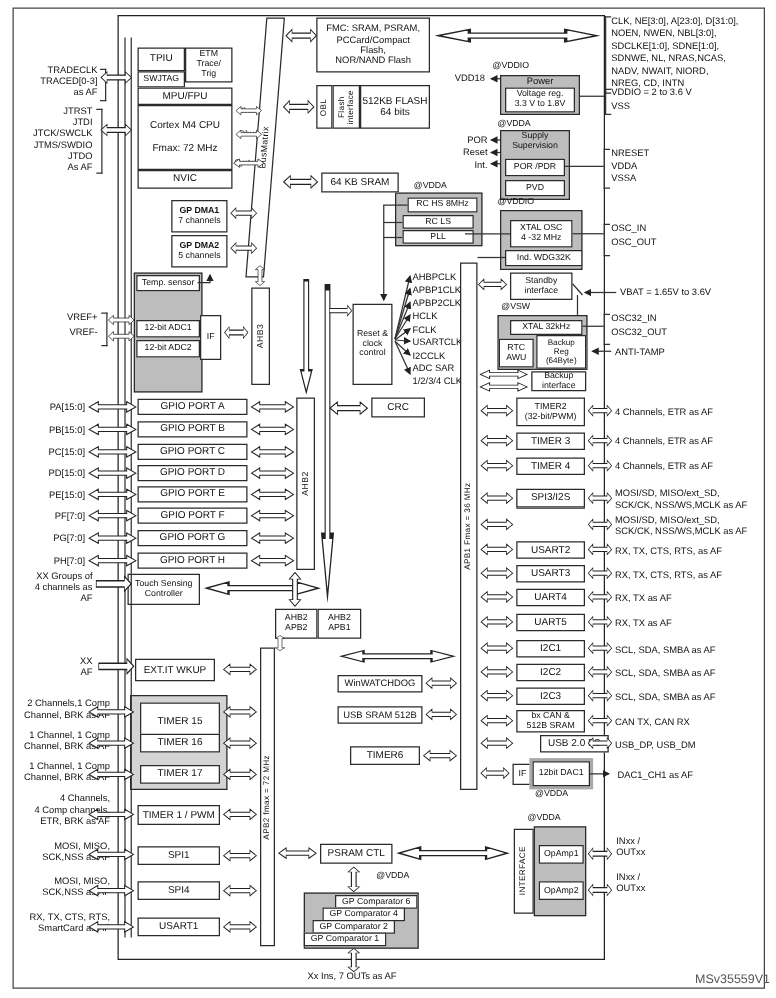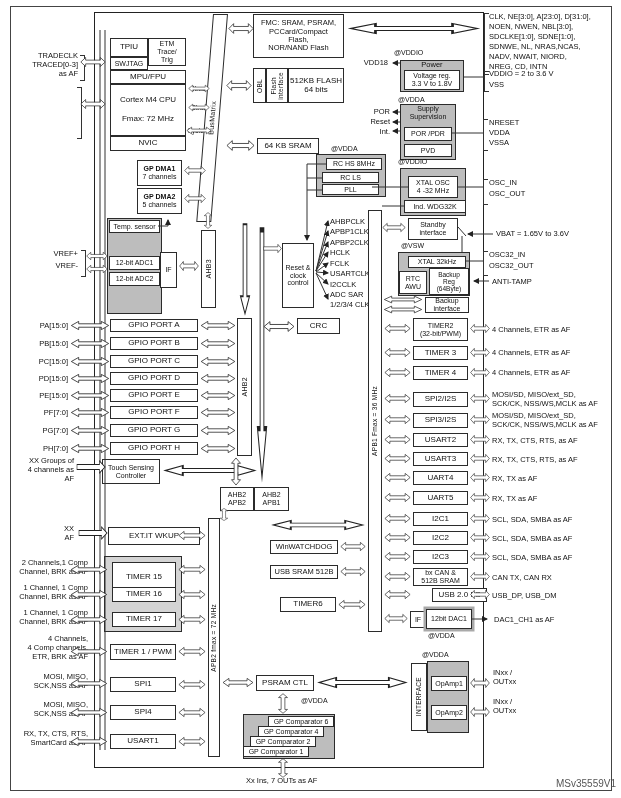--- a/index.html
+++ b/index.html
@@ -260,21 +260,21 @@
       <span class="ln f7">AHB2</span>
       <span class="ln f7">APB1</span>
     </div>
   <div class="b" style="left:208px;top:518px;width:12px;height:239px">
       <span class="v f65">APB2 fmax = 72 MHz</span>
     </div>
   <div class="b" style="left:368px;top:210px;width:14px;height:422px">
       <span class="v f65">APB1 Fmax = 36 MHz</span>
     </div>
 
-  <div class="b" style="left:108px;top:527px;width:92px;height:18px">
+  <div class="b" style="left:108px;top:527px;width:64px;height:18px">
       <span>EXT.IT WKUP</span>
     </div>
   <div class="b" style="left:112px;top:562px;width:64px;height:30px">
       <span>TIMER 15</span>
     </div>
   <div class="b" style="left:112px;top:587px;width:64px;height:15px">
       <span>TIMER 16</span>
     </div>
   <div class="b" style="left:112px;top:612px;width:64px;height:15px">
       <span>TIMER 17</span>
@@ -345,21 +345,21 @@
     </div>
   <div class="b" style="left:413px;top:346px;width:55px;height:14px">
       <span>TIMER 3</span>
     </div>
   <div class="b" style="left:413px;top:366px;width:55px;height:14px">
       <span>TIMER 4</span>
     </div>
   <div class="b" style="left:413px;top:392px;width:55px;height:15px">
       <span>SPI2/I2S</span>
     </div>
-  <div class="b" style="left:413px;top:413px;width:55px;height:15px">
+  <div class="b" style="left:413px;top:391px;width:55px;height:15px">
       <span>SPI3/I2S</span>
     </div>
   <div class="b" style="left:413px;top:433px;width:55px;height:14px">
       <span>USART2</span>
     </div>
   <div class="b" style="left:413px;top:452px;width:55px;height:14px">
       <span>USART3</span>
     </div>
   <div class="b" style="left:413px;top:471px;width:55px;height:14px">
       <span>UART4</span>
@@ -410,20 +410,28 @@
   <div class="t f75" style="left:492px;top:534px">SCL, SDA, SMBA as AF</div>
   <div class="t f75" style="left:492px;top:553px">SCL, SDA, SMBA as AF</div>
   <div class="t f75" style="left:492px;top:573px">CAN TX, CAN RX</div>
   <div class="t f75" style="left:492px;top:591px">USB_DP, USB_DM</div>
   <div class="t f75" style="left:494px;top:615px">DAC1_CH1 as AF</div>
 
   <div class="t f75 tr" style="left:14px;top:51px;width:64px">
       <span class="ln">TRADECLK</span>
       <span class="ln">TRACED[0-3]</span>
       <span class="ln">as AF</span>
+    </div>
+  <div class="t f75 tr" style="left:8px;top:84px;width:66px">
+      <span class="ln">JTRST</span>
+      <span class="ln">JTDI</span>
+      <span class="ln">JTCK/SWCLK</span>
+      <span class="ln">JTMS/SWDIO</span>
+      <span class="ln">JTDO</span>
+      <span class="ln">As AF</span>
     </div>
   <div class="t f75 tr" style="left:48px;top:249px;width:30px">VREF+</div>
   <div class="t f75 tr" style="left:48px;top:261px;width:30px">VREF-</div>
   <div class="t f75 tr" style="left:20px;top:321px;width:48px">PA[15:0]</div>
   <div class="t f75 tr" style="left:20px;top:339px;width:48px">PB[15:0]</div>
   <div class="t f75 tr" style="left:20px;top:357px;width:48px">PC[15:0]</div>
   <div class="t f75 tr" style="left:20px;top:374px;width:48px">PD[15:0]</div>
   <div class="t f75 tr" style="left:20px;top:391px;width:48px">PE[15:0]</div>
   <div class="t f75 tr" style="left:20px;top:408px;width:48px">PF[7:0]</div>
   <div class="t f75 tr" style="left:20px;top:426px;width:48px">PG[7:0]</div>

